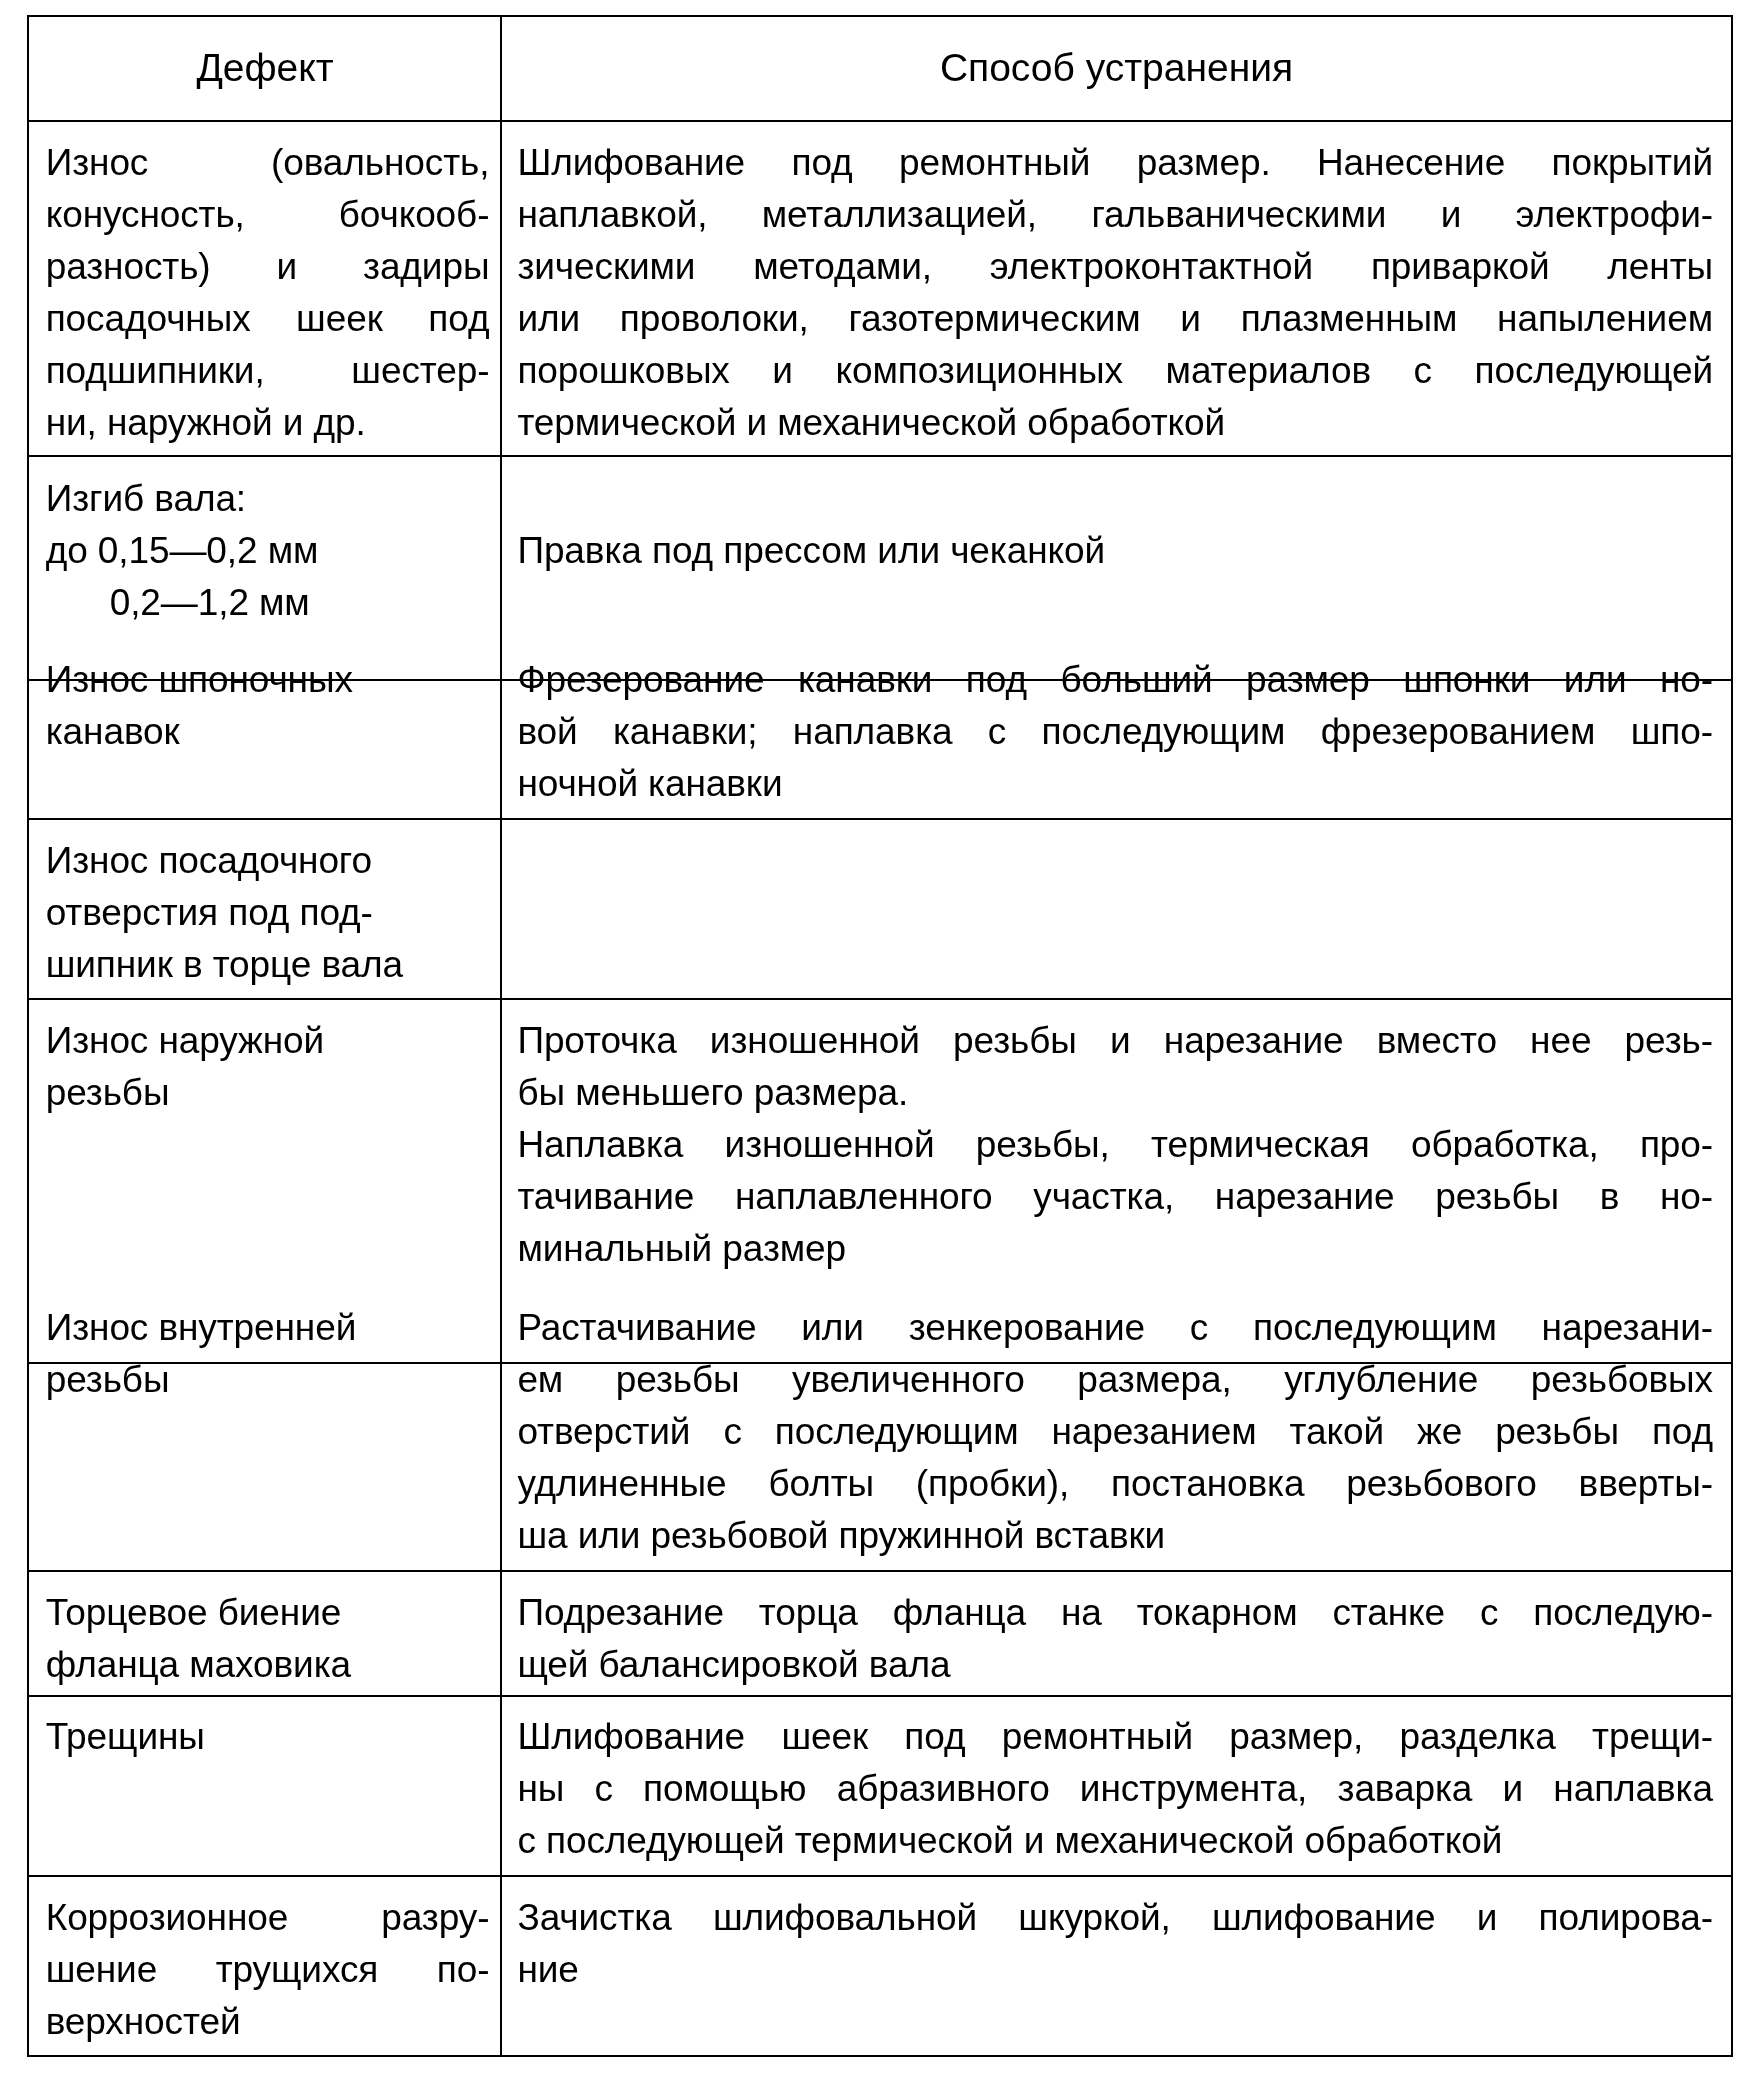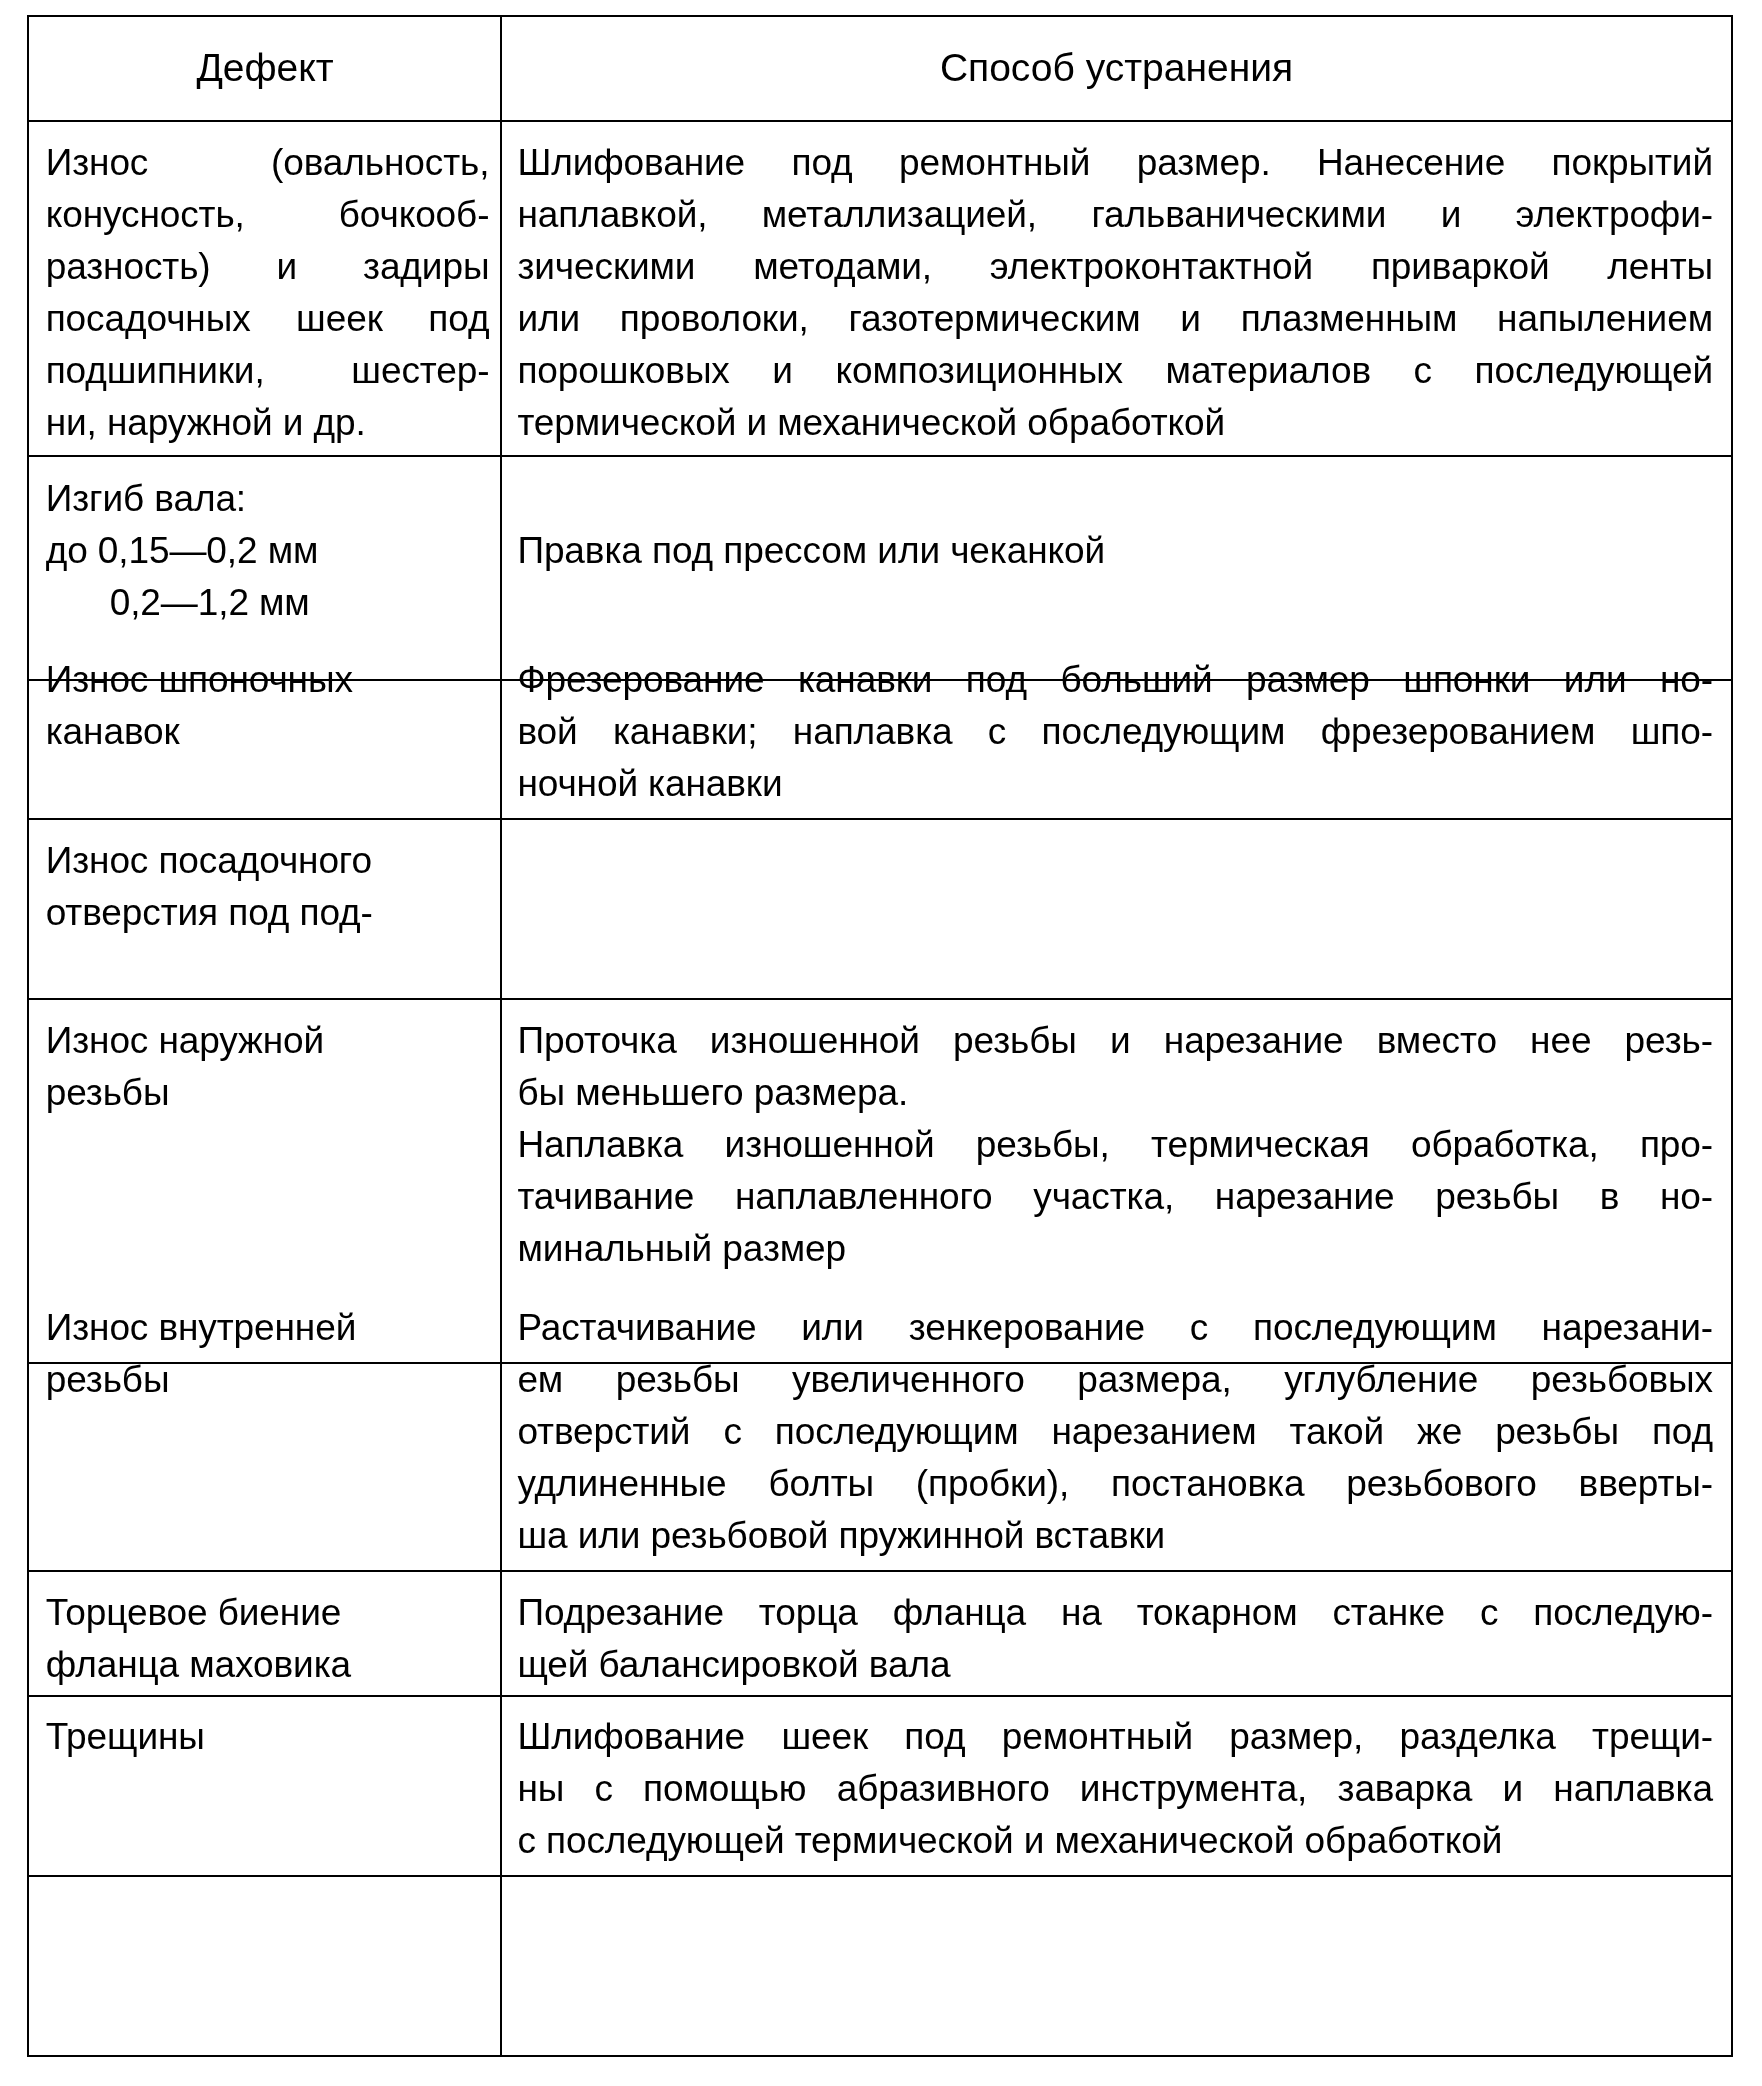--- a/index.html
+++ b/index.html
@@ -124,20 +124,21 @@
       <span class="line">Фрезерование канавки под больший размер шпонки или но-</span>
       <span class="line">вой канавки; наплавка с последующим фрезерованием шпо-</span>
       <span class="line end">ночной канавки</span>
     </div>
   </div>
 
   <div class="row" style="top:803px;height:180px;">
     <div class="cell left">
       <span class="line end">Износ посадочного</span>
       <span class="line end">отверстия под под-</span>
+      <span class="line end">шипник в торце вала</span>
     </div>
   </div>
 
   <div class="row" style="top:983px;height:364px;">
     <div class="cell left">
       <span class="line end">Износ наружной</span>
       <span class="line end">резьбы</span>
     </div>
     <div class="cell right">
       <span class="line">Проточка изношенной резьбы и нарезание вместо нее резь-</span>
@@ -177,16 +178,27 @@
     <div class="cell left">
       <span class="line end">Трещины</span>
     </div>
     <div class="cell right">
       <span class="line">Шлифование шеек под ремонтный размер, разделка трещи-</span>
       <span class="line">ны с помощью абразивного инструмента, заварка и наплавка</span>
       <span class="line end">с последующей термической и механической обработкой</span>
     </div>
   </div>
 
+  <div class="row last" style="top:1860px;height:177px;">
+    <div class="cell left">
+      <span class="line">Коррозионное разру-</span>
+      <span class="line">шение трущихся по-</span>
+      <span class="line end">верхностей</span>
+    </div>
+    <div class="cell right">
+      <span class="line">Зачистка шлифовальной шкуркой, шлифование и полирова-</span>
+      <span class="line end">ние</span>
+    </div>
+  </div>
 
   <div class="col-divider"></div>
 </div>
 
 
 </body></html>

